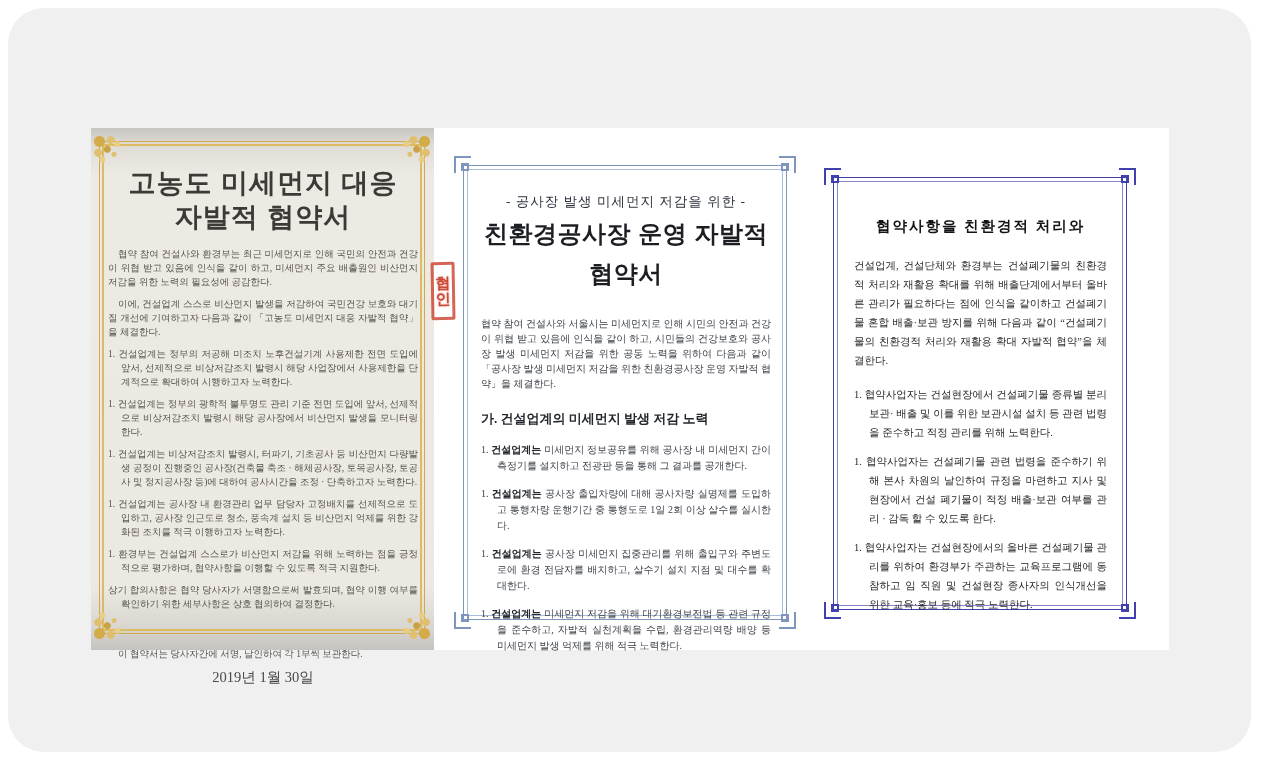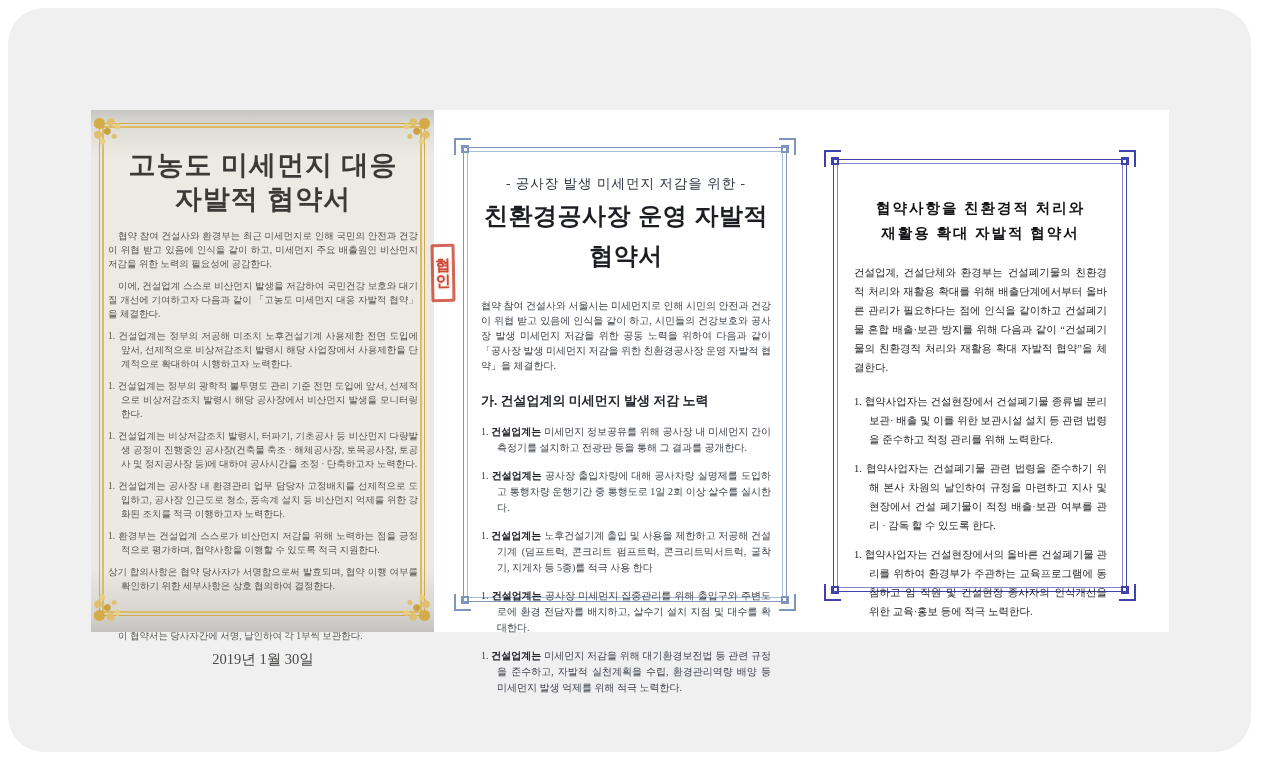--- a/index.html
+++ b/index.html
@@ -1,20 +1,20 @@
 <!DOCTYPE html>
 <html><head>
 <meta charset="utf-8">
 <style>
   * { margin:0; padding:0; box-sizing:border-box; }
   html,body { width:1261px; height:760px; background:#ffffff; overflow:hidden;
     font-family:"Liberation Serif", serif; }
   .card { position:absolute; left:8px; top:8px; right:10px; bottom:8px;
     background:#f0f0f1; border-radius:36px; }
-  .strip { position:absolute; left:83px; top:102px; width:1078px; height:522px;
+  .strip { position:absolute; left:83px; top:120px; width:1078px; height:522px;
     background:#ffffff; }
 
   
   .doc-photo { position:absolute; left:0; top:0; width:343px; height:522px;
     background:linear-gradient(180deg,#c7c5c2 0%, #dedbd4 3%, #edeae3 9%,
       #ece9e2 88%, #d8d5d0 96%, #c5c3c0 100%); }
   .goldframe { position:absolute; left:8px; right:9px; top:13px; bottom:16px;
     border:1px solid #cfa94b; }
   .goldframe-inner { position:absolute; inset:2px; border:2px solid #ddbb60; }
   .gfc { position:absolute; width:34px; height:34px;
@@ -144,21 +144,20 @@
           <i class="l1"></i>
           <i class="l2"></i>
         </span>
       <div class="mid-content">
         <div class="m-subtitle">- 공사장 발생 미세먼지 저감을 위한 -</div>
         <div class="m-title">친환경공사장 운영 자발적 협약서</div>
         <div class="m-intro">협약 참여 건설사와 서울시는 미세먼지로 인해 시민의 안전과 건강이 위협 받고 있음에 인식을 같이 하고, 시민들의 건강보호와 공사장 발생 미세먼지 저감을 위한 공동 노력을 위하여 다음과 같이 「공사장 발생 미세먼지 저감을 위한 친환경공사장 운영 자발적 협약」을 체결한다.</div>
         <div class="m-section">가. 건설업계의 미세먼지 발생 저감 노력</div>
         <div class="m-item"><span class="num">1.</span> <b class="lead">건설업계는</b><span> 미세먼지 정보공유를 위해 공사장 내 미세먼지 간이측정기를 설치하고 전광판 등을 통해 그 결과를 공개한다.</span></div>
         <div class="m-item"><span class="num">1.</span> <b class="lead">건설업계는</b><span> 공사장 출입차량에 대해 공사차량 실명제를 도입하고 통행차량 운행기간 중 통행도로 1일 2회 이상 살수를 실시한다.</span></div>
-        <div class="m-item"><span class="num">1.</span> <b class="lead">건설업계는</b><span> 노후건설기계 출입 및 사용을 제한하고 저공해 건설기계 (덤프트럭, 콘크리트 펌프트럭, 콘크리트믹서트럭, 굴착기, 지게차 등 5종)를 적극 사용 한다</span></div>
         <div class="m-item"><span class="num">1.</span> <b class="lead">건설업계는</b><span> 공사장 미세먼지 집중관리를 위해 출입구와 주변도로에 환경 전담자를 배치하고, 살수기 설치 지점 및 대수를 확대한다.</span></div>
         <div class="m-item"><span class="num">1.</span> <b class="lead">건설업계는</b><span> 미세먼지 저감을 위해 대기환경보전법 등 관련 규정을 준수하고, 자발적 실천계획을 수립, 환경관리역량 배양 등 미세먼지 발생 억제를 위해 적극 노력한다.</span></div>
       </div>
     </div>
 
     <div class="bframe doc-right">
       <div class="inner"></div>
       <span class="bfc tl">
           <i class="l1"></i>
           <i class="l2"></i>
@@ -171,21 +170,20 @@
           <i class="l1"></i>
           <i class="l2"></i>
         </span>
       <span class="bfc br">
           <i class="l1"></i>
           <i class="l2"></i>
         </span>
       <div class="right-content">
         <div class="r-title">
           <div>협약사항을 친환경적 처리와</div>
-          <div>재활용 확대 자발적 협약서</div>
         </div>
         <div class="r-intro">건설업계, 건설단체와 환경부는 건설폐기물의 친환경적 처리와 재활용 확대를 위해 배출단계에서부터 올바른 관리가 필요하다는 점에 인식을 같이하고 건설폐기물 혼합 배출·보관 방지를 위해 다음과 같이 “건설폐기물의 친환경적 처리와 재활용 확대 자발적 협약”을 체결한다.</div>
         <div class="r-item"><span>1.</span> <span>협약사업자는 건설현장에서 건설폐기물 종류별 분리 보관· 배출 및 이를 위한 보관시설 설치 등 관련 법령을 준수하고 적정 관리를 위해 노력한다.</span></div>
         <div class="r-item"><span>1.</span> <span>협약사업자는 건설폐기물 관련 법령을 준수하기 위해 본사 차원의 날인하여 규정을 마련하고 지사 및 현장에서 건설 폐기물이 적정 배출·보관 여부를 관리 · 감독 할 수 있도록 한다.</span></div>
         <div class="r-item"><span>1.</span> <span>협약사업자는 건설현장에서의 올바른 건설폐기물 관리를 위하여 환경부가 주관하는 교육프로그램에 동참하고 임 직원 및 건설현장 종사자의 인식개선을 위한 교육·홍보 등에 적극 노력한다.</span></div>
       </div>
     </div>
 
   </div>
 </div>

